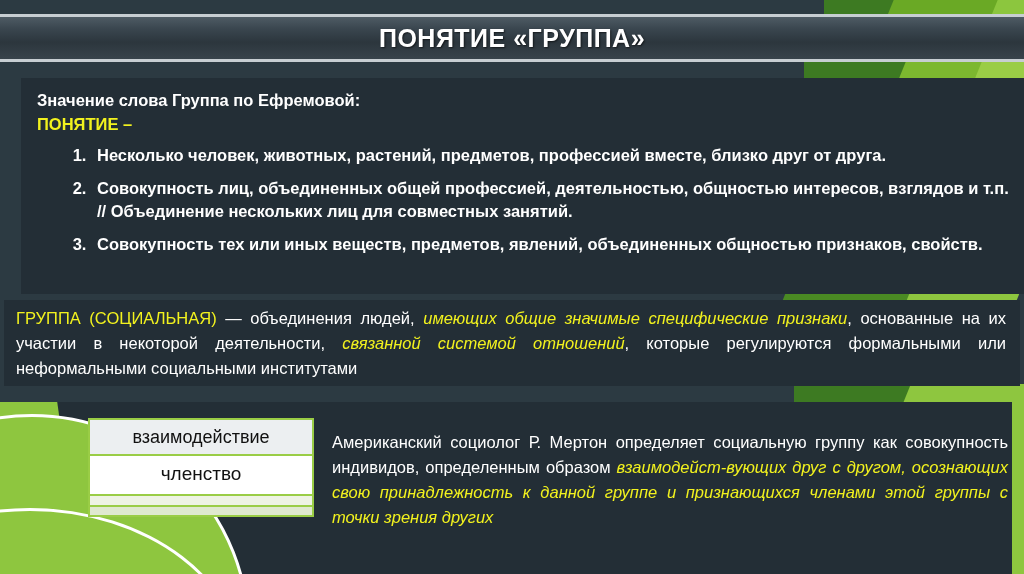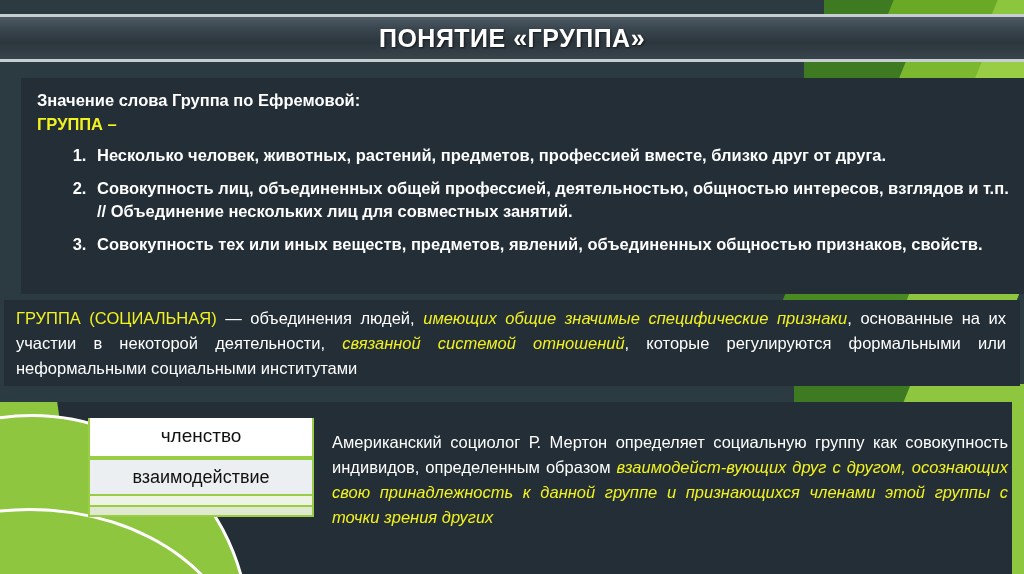--- a/index.html
+++ b/index.html
@@ -299,21 +299,21 @@
     <i class="a"></i>
       <i class="b"></i>
   </div>
 
   <div class="titlebar">
     <span class="title-text">ПОНЯТИЕ «ГРУППА»</span>
   </div>
 
   <div class="panel1">
     <p class="lead">Значение слова Группа по Ефремовой:</p>
-    <p class="lead2">ГРУППА –</p>
+    <p class="lead2">ПОНЯТИЕ –</p>
     <ol class="deflist">
       <li>Несколько человек, животных, растений, предметов, профессией вместе, близко друг от друга.</li>
       <li>Совокупность лиц, объединенных общей профессией, деятельностью, общностью интересов, взглядов и т.п. // Объединение нескольких лиц для совместных занятий.</li>
       <li>Совокупность тех или иных веществ, предметов, явлений, объединенных общностью признаков, свойств.</li>
     </ol>
   </div>
 
   <div class="panel2">
     <p class="p3text p2text"><span class="yel">ГРУППА (СОЦИАЛЬНАЯ)</span><span> — </span><span>объединения людей, </span><span class="yeli">имеющих общие значимые специфические признаки</span><span>, основанные на их участии в некоторой деятельности, </span><span class="yeli">связанной системой отношений</span><span>, которые регулируются формальными или неформальными социальными институтами</span></p>
   </div>
@@ -321,22 +321,22 @@
   <div class="dark-bottom"></div>
 
   <div class="arcs">
     <div class="wedge"></div>
     <div class="arc arc1"></div>
     <div class="arc arc2"></div>
 
   </div>
 
   <div class="boxstack">
+    <div class="lbox b1">взаимодействие</div>
     <div class="lbox b2">членство</div>
-    <div class="lbox b1">взаимодействие</div>
     <div class="lbox b4"></div>
     <div class="lbox b5"></div>
   </div>
 
   <div class="panel3">
     <p class="p3text"><span>Американский социолог Р. Мертон определяет социальную группу как совокупность индивидов, определенным образом </span><span class="yeli">взаимодейст-вующих друг с другом, осознающих свою принадлежность к данной группе и признающихся членами этой группы с точки зрения других</span></p>
   </div>
 
   <div class="ribbon rb-right-edge"></div>
 

